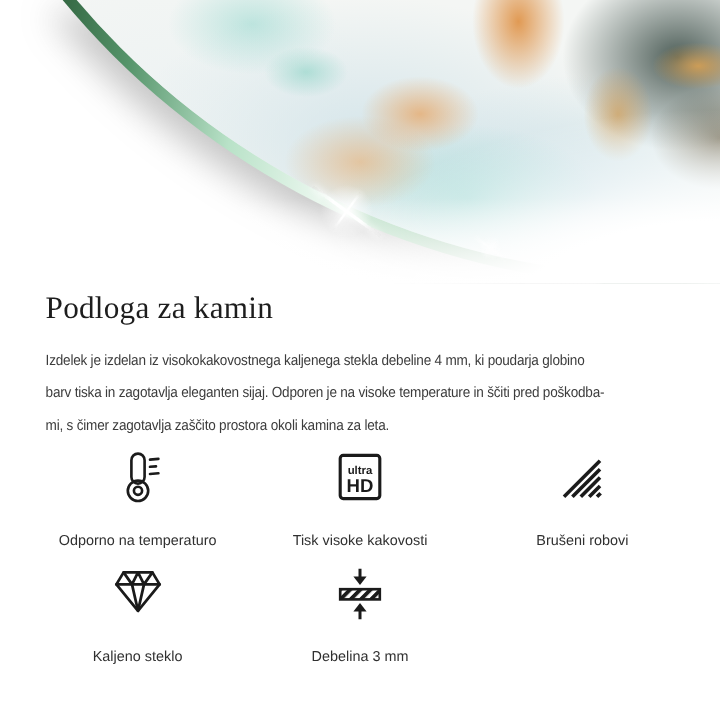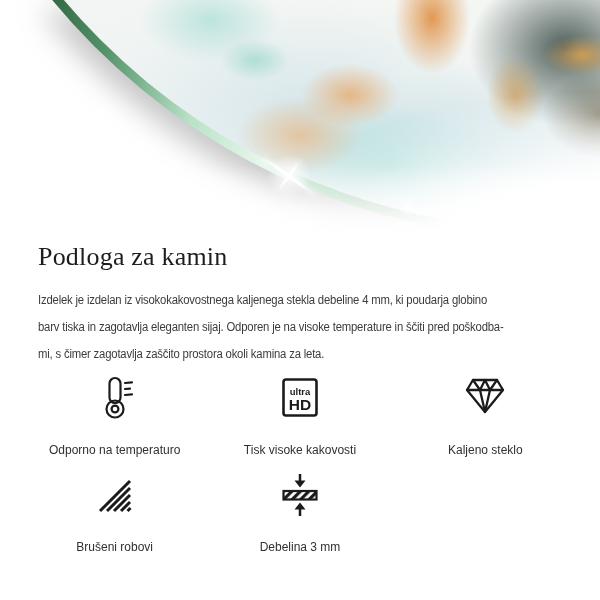--- a/index.html
+++ b/index.html
@@ -117,41 +117,41 @@
           <text x="24" y="21" text-anchor="middle" font-family="Liberation Sans, sans-serif" font-size="9.5" font-weight="700" fill="#1b1b1b">ultra</text>
           <text x="24" y="36" text-anchor="middle" font-family="Liberation Sans, sans-serif" font-size="15.5" font-weight="800" fill="#1b1b1b">HD</text>
         </svg>
       </div>
       <div class="label">Tisk visoke kakovosti</div>
     </div>
 
 
     <div class="feature">
       <div class="icon-box">
-        <svg width="48" height="46" viewBox="0 0 48 46" fill="none" stroke="#1b1b1b" stroke-width="2.3" stroke-linejoin="round" stroke-linecap="round">
-          <path d="M12 6 L36 6 L42 16 L24 38 L6 16 Z"></path>
-          <path d="M6 16 H42"></path>
-          <path d="M12 6 L19 16 L24 6 L29 16 L36 6"></path>
-          <path d="M19 16 L24 38 L29 16"></path>
-        </svg>
-      </div>
-      <div class="label">Kaljeno steklo</div>
-    </div>
-
-    <div class="feature">
-      <div class="icon-box">
         <svg width="48" height="48" viewBox="0 0 48 48" stroke="#1b1b1b" stroke-width="3">
           <line x1="9" y1="40" x2="39" y2="10"></line>
           <line x1="16" y1="40" x2="39" y2="17"></line>
           <line x1="23" y1="40" x2="39" y2="24"></line>
           <line x1="30" y1="40" x2="39" y2="31"></line>
           <line x1="36.5" y1="40" x2="39.5" y2="37"></line>
         </svg>
       </div>
       <div class="label">Brušeni robovi</div>
+    </div>
+
+    <div class="feature">
+      <div class="icon-box">
+        <svg width="48" height="46" viewBox="0 0 48 46" fill="none" stroke="#1b1b1b" stroke-width="2.3" stroke-linejoin="round" stroke-linecap="round">
+          <path d="M12 6 L36 6 L42 16 L24 38 L6 16 Z"></path>
+          <path d="M6 16 H42"></path>
+          <path d="M12 6 L19 16 L24 6 L29 16 L36 6"></path>
+          <path d="M19 16 L24 38 L29 16"></path>
+        </svg>
+      </div>
+      <div class="label">Kaljeno steklo</div>
     </div>
 
     <div class="feature">
       <div class="icon-box">
         <svg width="48" height="48" viewBox="0 0 48 48">
           <defs>
             <pattern id="hatch4mm" width="6" height="6" patternTransform="rotate(45)" patternUnits="userSpaceOnUse">
               <rect width="3.2" height="6" fill="#1b1b1b"></rect>
             </pattern>
           </defs>

